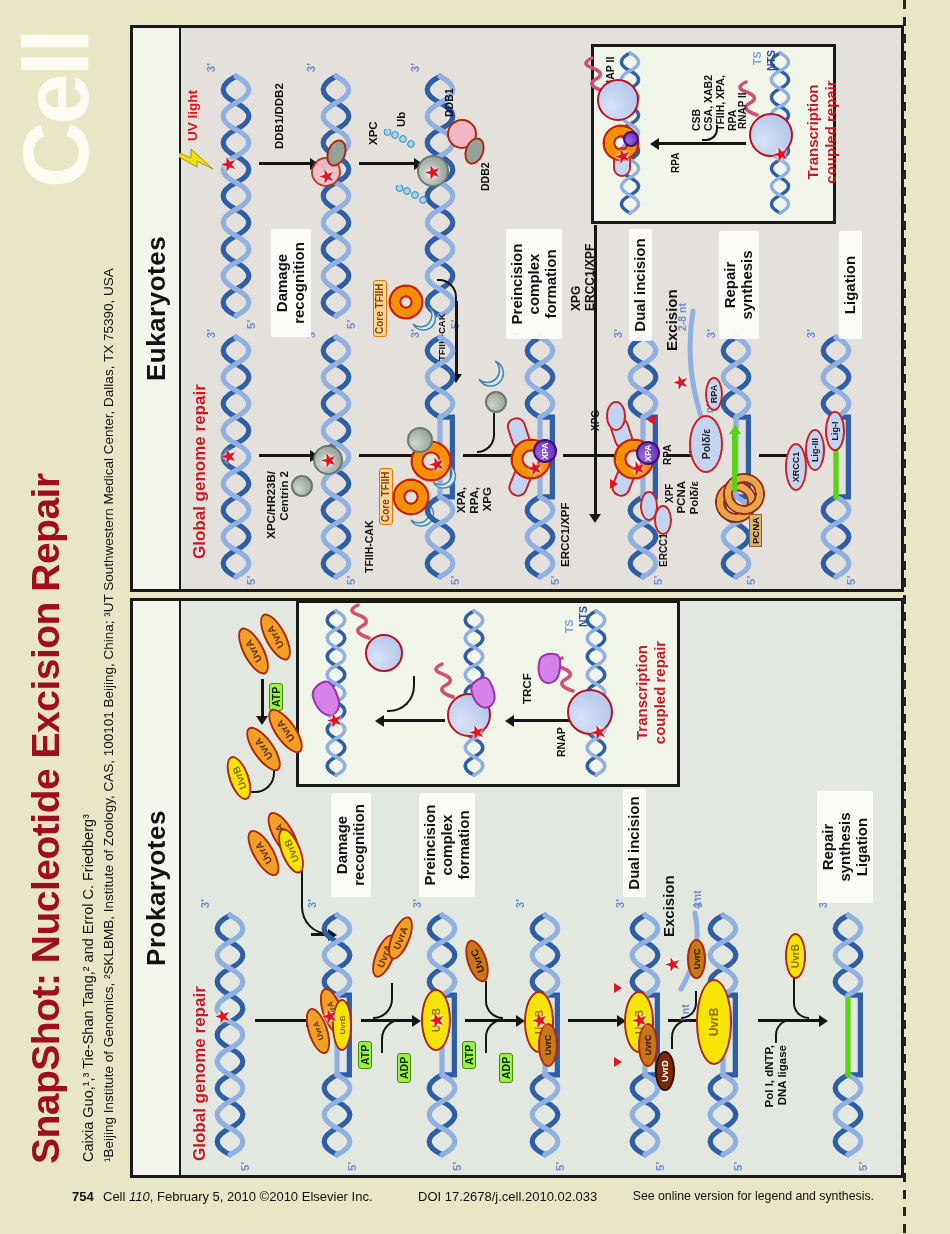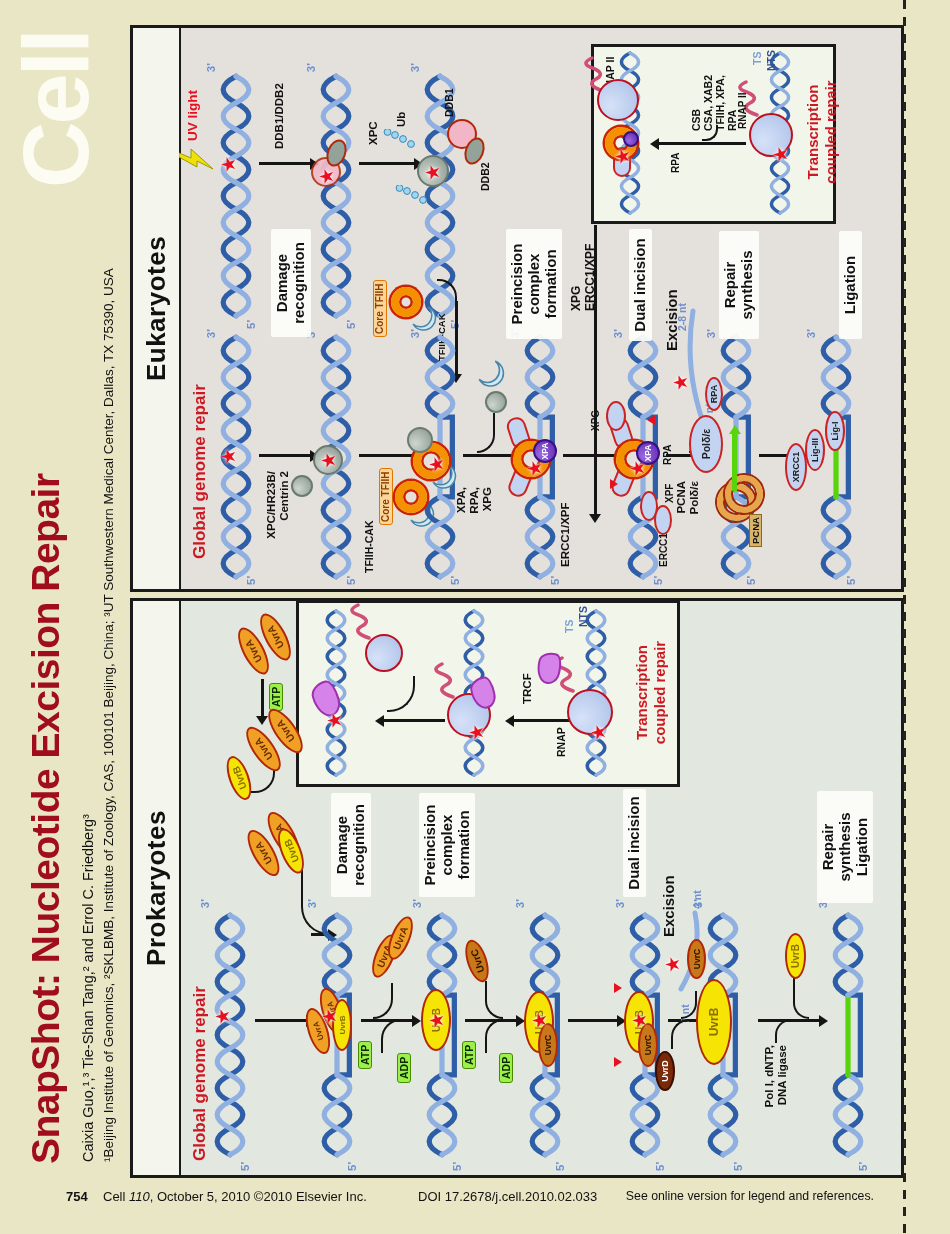--- a/index.html
+++ b/index.html
@@ -554,22 +554,22 @@
         </div>
         <div class="tcrtitle pre abs" style="left:2px;top:210px;width:174px;">Transcription
 coupled repair</div>
       </div>
     </div>
   </div>
 
   <div class="dashline"></div>
 
   <div class="footer">
-    <span class="abs" style="left:66px;font-weight:bold;">754</span>
+    <span class="abs" style="left:72px;font-weight:bold;">754</span>
     <span class="abs" style="left:103px;">
       <span>Cell</span>
-      <span style="font-style:italic;">110</span><span>, October 5, 2010 ©2010 Elsevier Inc.</span>
+      <span style="font-style:italic;">110</span><span>, February 5, 2010 ©2010 Elsevier Inc.</span>
     </span>
     <span class="abs" style="left:418px;">DOI 17.2678/j.cell.2010.02.033</span>
-    <span class="abs" style="right:76px;font-size:12.3px;">See online version for legend and references.</span>
+    <span class="abs" style="right:76px;font-size:12.3px;">See online version for legend and synthesis.</span>
   </div>
 
 </div>
 
 </body></html>

